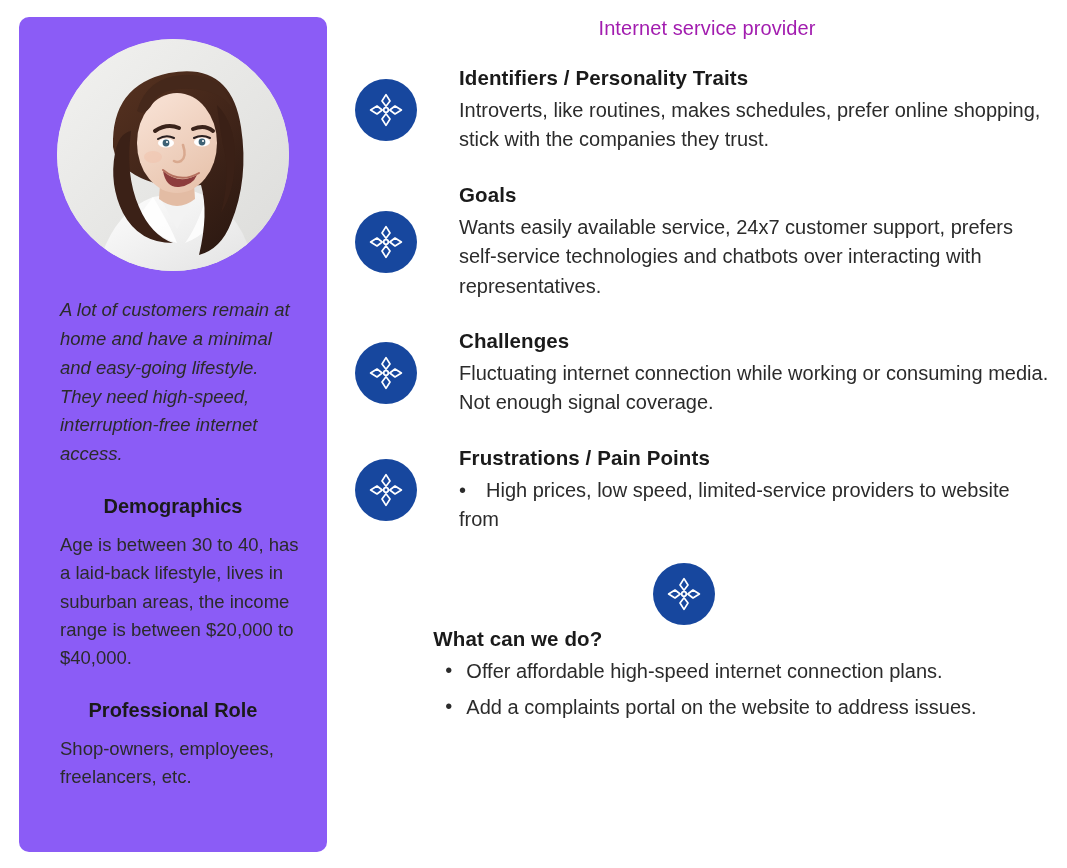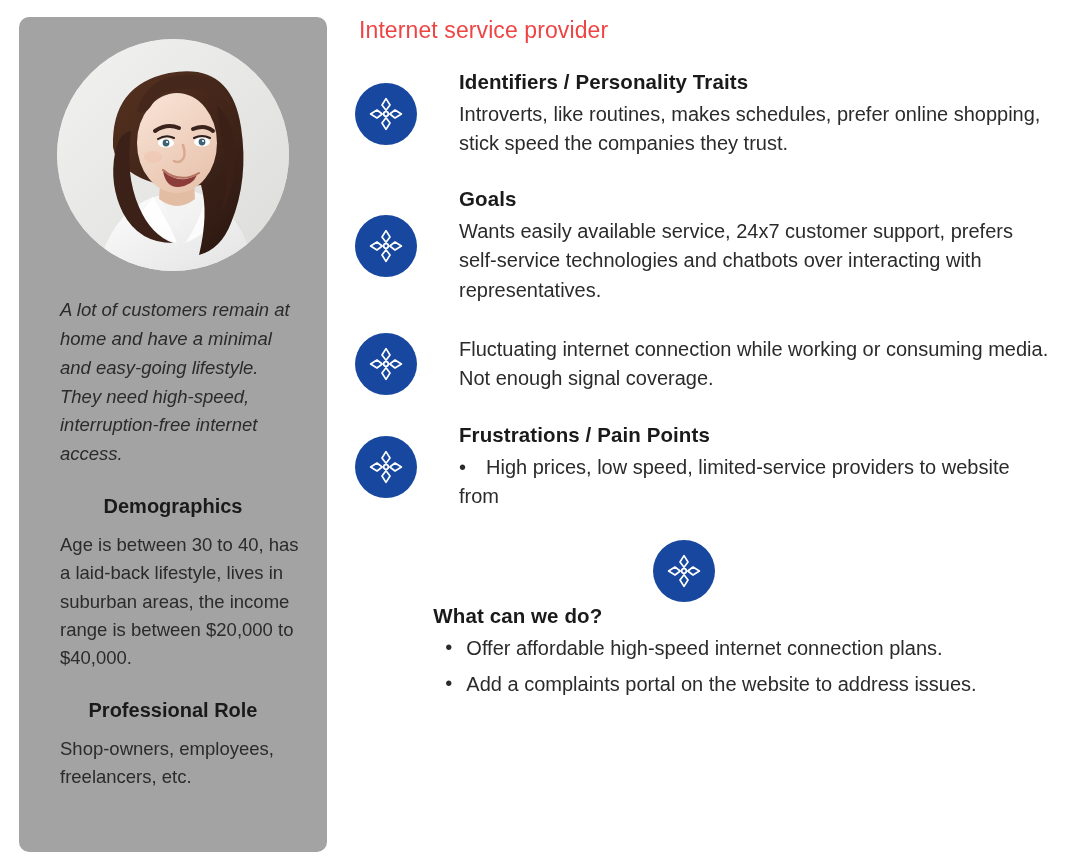--- a/index.html
+++ b/index.html
@@ -9,21 +9,21 @@
     background:#ffffff;
     font-family:"Liberation Sans", sans-serif;
     overflow:hidden;
   }
   .page { position:relative; width:1067px; height:868px; }
 
   
   .persona-card {
     position:absolute; left:19px; top:17px;
     width:308px; height:835px;
-    background:#a3a3a3;
+    background:#8b5cf6;
     border-radius:10px;
     padding:22px 24px 8px 24px;
   }
   .avatar-wrap { display:flex; justify-content:center; margin-top:0; }
   .avatar {
     width:232px; height:232px; border-radius:50%;
     overflow:hidden; position:relative;
     background:#e8e8e8;
   }
   .avatar svg { display:block; width:232px; height:232px; }
@@ -51,26 +51,27 @@
     line-height:1.53;
     color:#2b2b2b;
     padding-left:17px;
     padding-right:2px;
   }
 
   
   .content { position:absolute; left:355px; top:17px; width:700px; }
 
   .main-title {
-    color:#ef4444;
-    font-size:23px;
+    color:#a21caf;
+    font-size:20px;
     font-weight:normal;
     letter-spacing:.1px;
     margin-left:4px;
     margin-bottom:24px;
+    text-align:center;
   }
 
   .section { display:flex; align-items:center; margin-bottom:26px; }
   .section:last-child { margin-bottom:0;flex-direction:column; }
 
   .icon-badge {
     flex:0 0 auto;
     width:62px; height:62px;
     border-radius:50%;
     background:#17479e;
@@ -212,21 +213,21 @@
             <path d="M17 1.6 L21 8 L17 13.2 L13 8 Z"></path>
             <path d="M32.4 17 L26 21 L20.8 17 L26 13 Z"></path>
             <path d="M17 32.4 L13 26 L17 20.8 L21 26 Z"></path>
             <path d="M1.6 17 L8 13 L13.2 17 L8 21 Z"></path>
             <circle cx="17" cy="17" r="2.3"></circle>
           </g>
         </svg>
       </div>
       <div class="sec-text">
         <div class="sec-title">Identifiers / Personality Traits</div>
-        <p class="sec-body">Introverts, like routines, makes schedules, prefer online shopping, stick speed the companies they trust.</p>
+        <p class="sec-body">Introverts, like routines, makes schedules, prefer online shopping, stick with the companies they trust.</p>
       </div>
     </section>
 
     <section class="section">
       <div class="icon-badge">
         <svg width="34" height="34" viewBox="0 0 34 34" xmlns="http://www.w3.org/2000/svg" aria-hidden="true">
           <g fill="none" stroke="#ffffff" stroke-width="1.7" stroke-linejoin="round">
             <path d="M17 1.6 L21 8 L17 13.2 L13 8 Z"></path>
             <path d="M32.4 17 L26 21 L20.8 17 L26 13 Z"></path>
             <path d="M17 32.4 L13 26 L17 20.8 L21 26 Z"></path>
@@ -247,20 +248,21 @@
           <g fill="none" stroke="#ffffff" stroke-width="1.7" stroke-linejoin="round">
             <path d="M17 1.6 L21 8 L17 13.2 L13 8 Z"></path>
             <path d="M32.4 17 L26 21 L20.8 17 L26 13 Z"></path>
             <path d="M17 32.4 L13 26 L17 20.8 L21 26 Z"></path>
             <path d="M1.6 17 L8 13 L13.2 17 L8 21 Z"></path>
             <circle cx="17" cy="17" r="2.3"></circle>
           </g>
         </svg>
       </div>
       <div class="sec-text">
+        <div class="sec-title">Challenges</div>
         <p class="sec-body">Fluctuating internet connection while working or consuming media. Not enough signal coverage.</p>
       </div>
     </section>
 
     <section class="section">
       <div class="icon-badge">
         <svg width="34" height="34" viewBox="0 0 34 34" xmlns="http://www.w3.org/2000/svg" aria-hidden="true">
           <g fill="none" stroke="#ffffff" stroke-width="1.7" stroke-linejoin="round">
             <path d="M17 1.6 L21 8 L17 13.2 L13 8 Z"></path>
             <path d="M32.4 17 L26 21 L20.8 17 L26 13 Z"></path>

